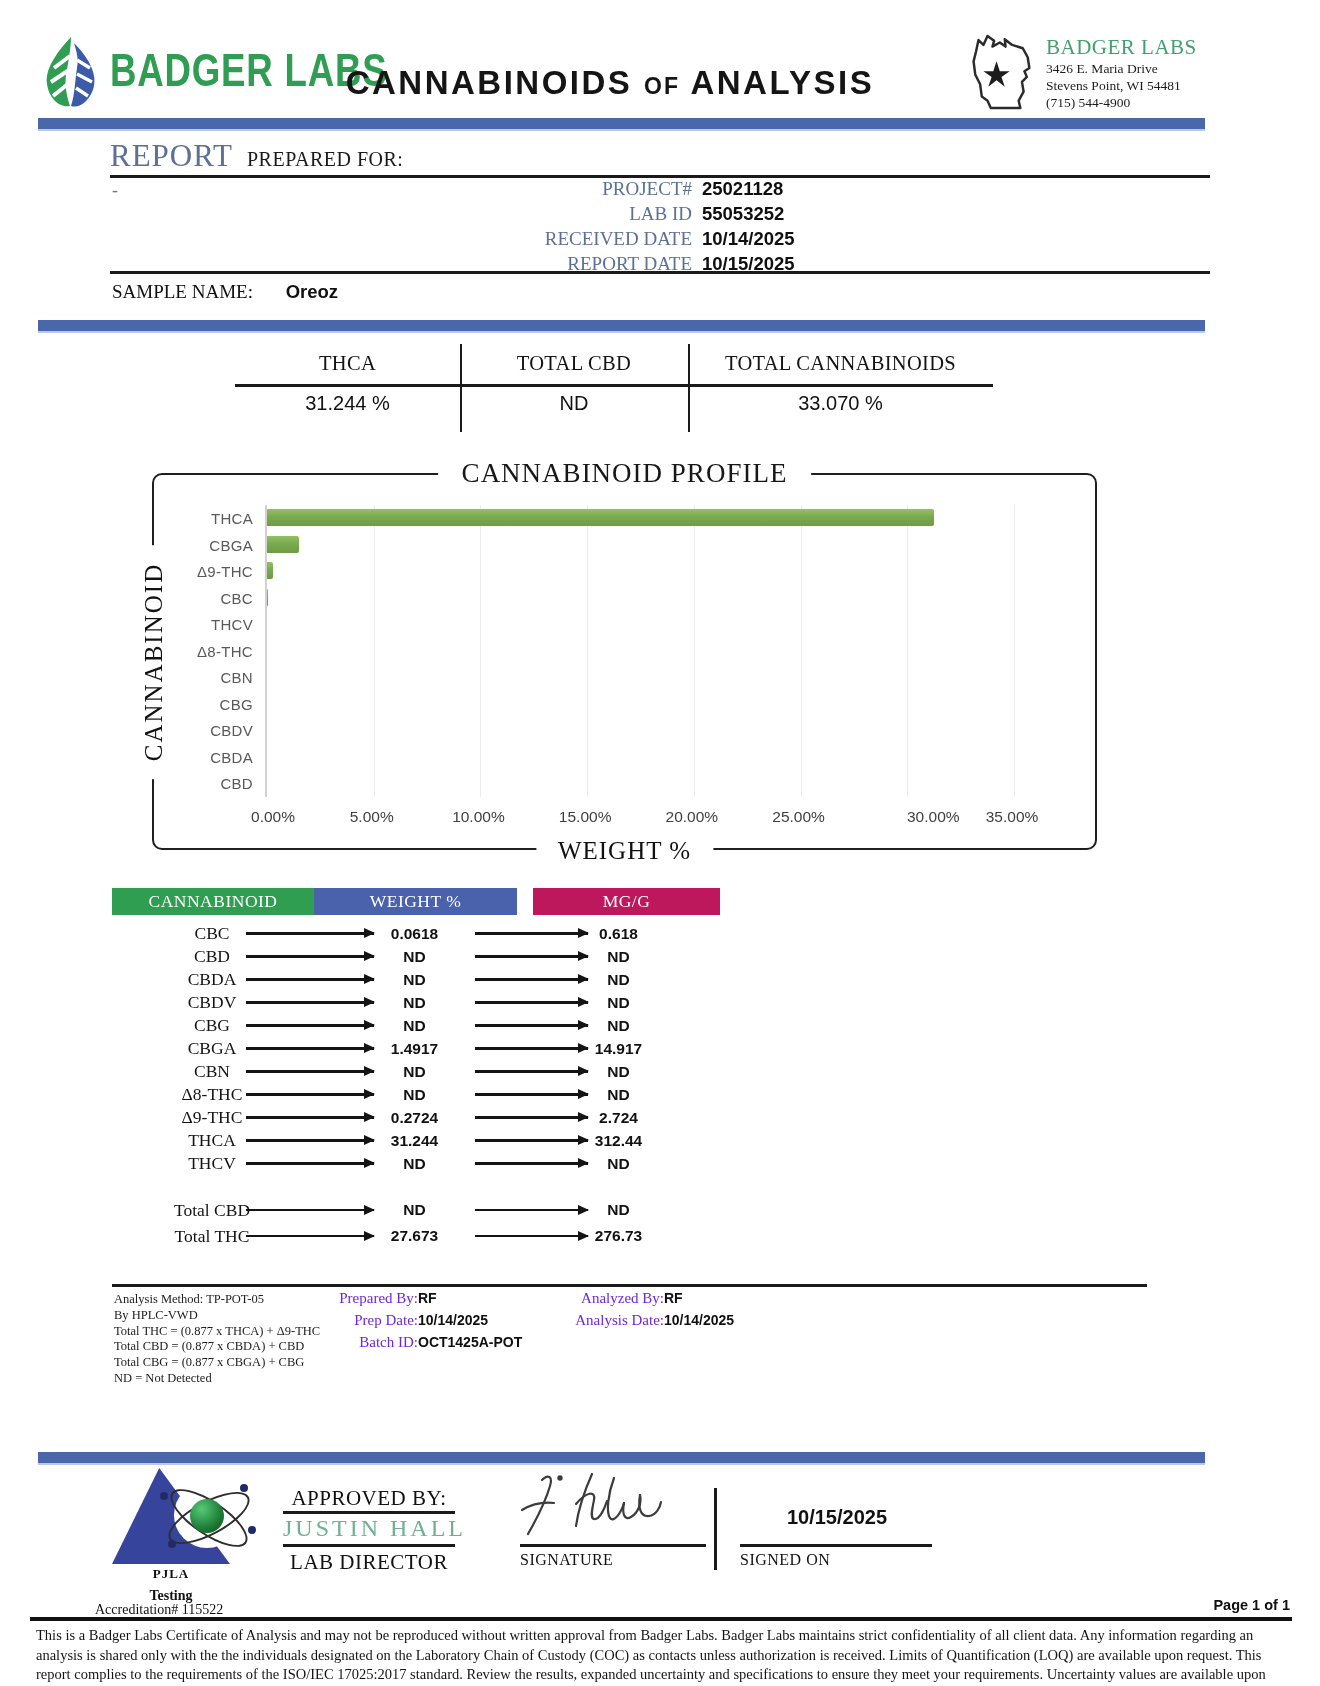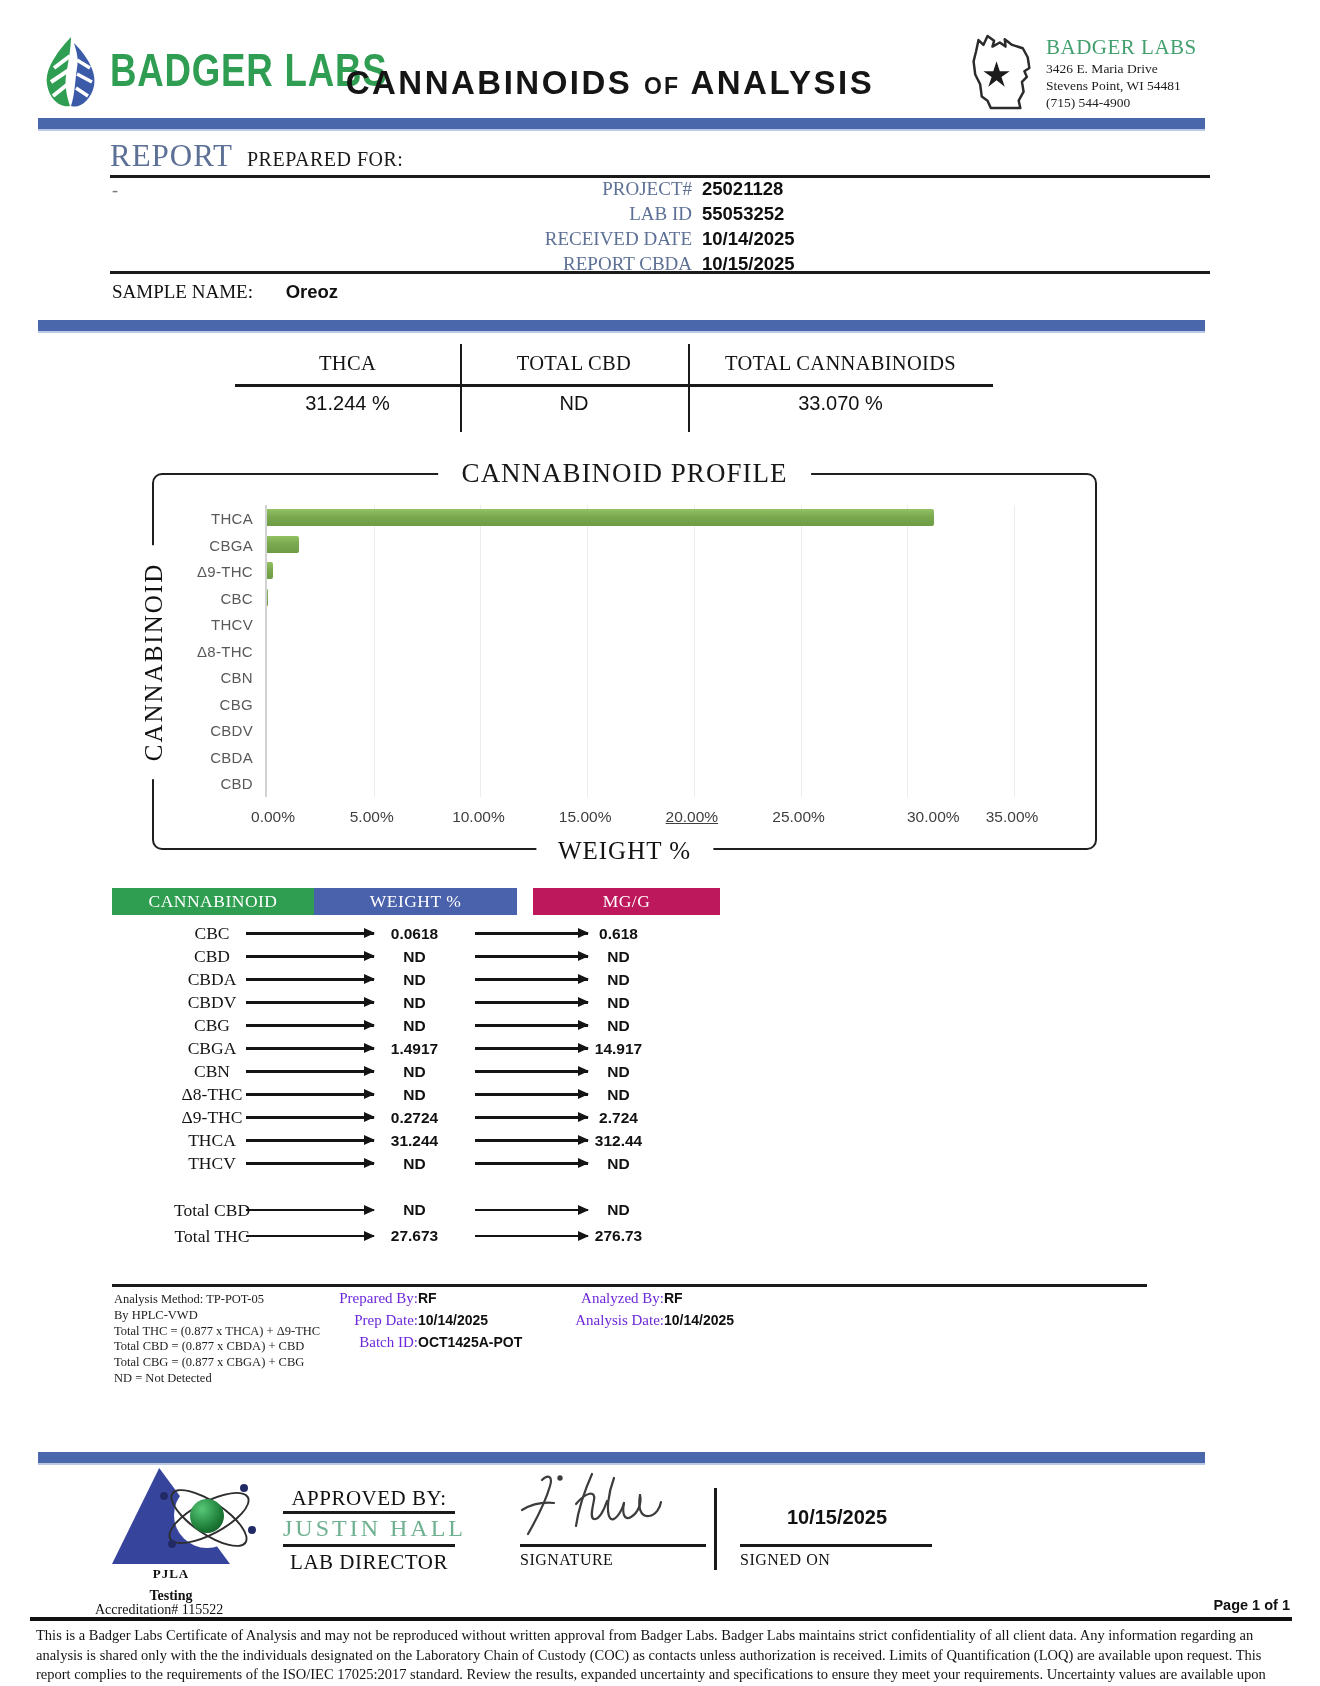--- a/index.html
+++ b/index.html
@@ -167,21 +167,21 @@
       </div>
       <div class="info-row">
         <span class="info-label">LAB ID</span>
         <span class="info-value">55053252</span>
       </div>
       <div class="info-row">
         <span class="info-label">RECEIVED DATE</span>
         <span class="info-value">10/14/2025</span>
       </div>
       <div class="info-row">
-        <span class="info-label">REPORT CBDA</span>
+        <span class="info-label">REPORT DATE</span>
         <span class="info-value">10/15/2025</span>
       </div>
     </div>
 
   <div class="rule" style="left:110px;top:271px;width:1100px;height:2.5px;"></div>
 
   <div class="abs sample-row">
     <span>SAMPLE NAME:</span>
     <span class="val">Oreoz</span>
   </div>
@@ -252,21 +252,21 @@
         </div>
         <div class="plot-row">
           <span class="cat">CBD</span>
         </div>
       </div>
     <div class="ticks">
         <span class="tick" style="left: 0%; margin-left: 8px;">0.00%</span>
         <span class="tick" style="left: 14.2857%;">5.00%</span>
         <span class="tick" style="left: 28.5714%;">10.00%</span>
         <span class="tick" style="left: 42.8571%;">15.00%</span>
-        <span class="tick" style="left: 57.1429%; text-decoration: underline;">20.00%</span>
+        <span class="tick" style="left: 57.1429%;">20.00%</span>
         <span class="tick" style="left: 71.4286%;">25.00%</span>
         <span class="tick" style="left: 85.7143%; margin-left: 28px;">30.00%</span>
         <span class="tick" style="left: 100%;">35.00%</span>
       </div>
   </div>
 
   <div class="abs rt-headers">
       <div class="rt-head-cell" style="background: rgb(47, 158, 80);">CANNABINOID</div>
       <div class="rt-head-cell" style="background: rgb(74, 98, 171);">WEIGHT %</div>
       <div class="rt-head-cell" style="background: #be185d; margin-left: 16px;">MG/G</div>

